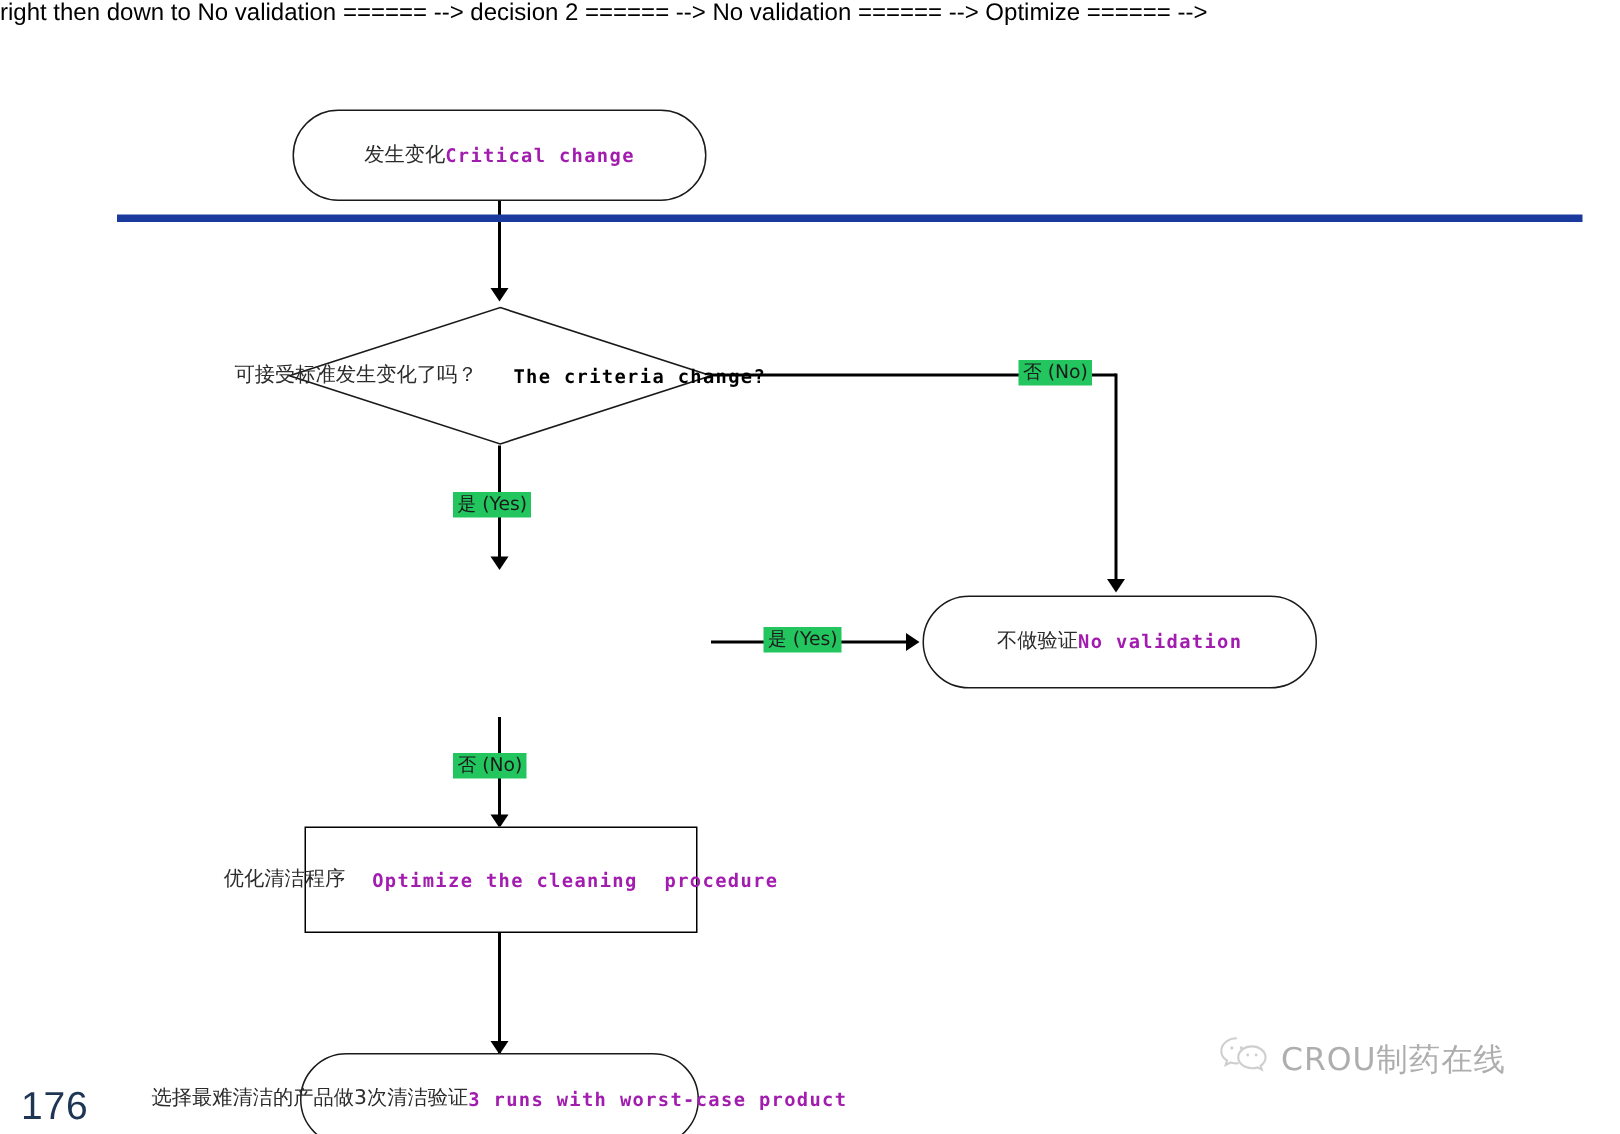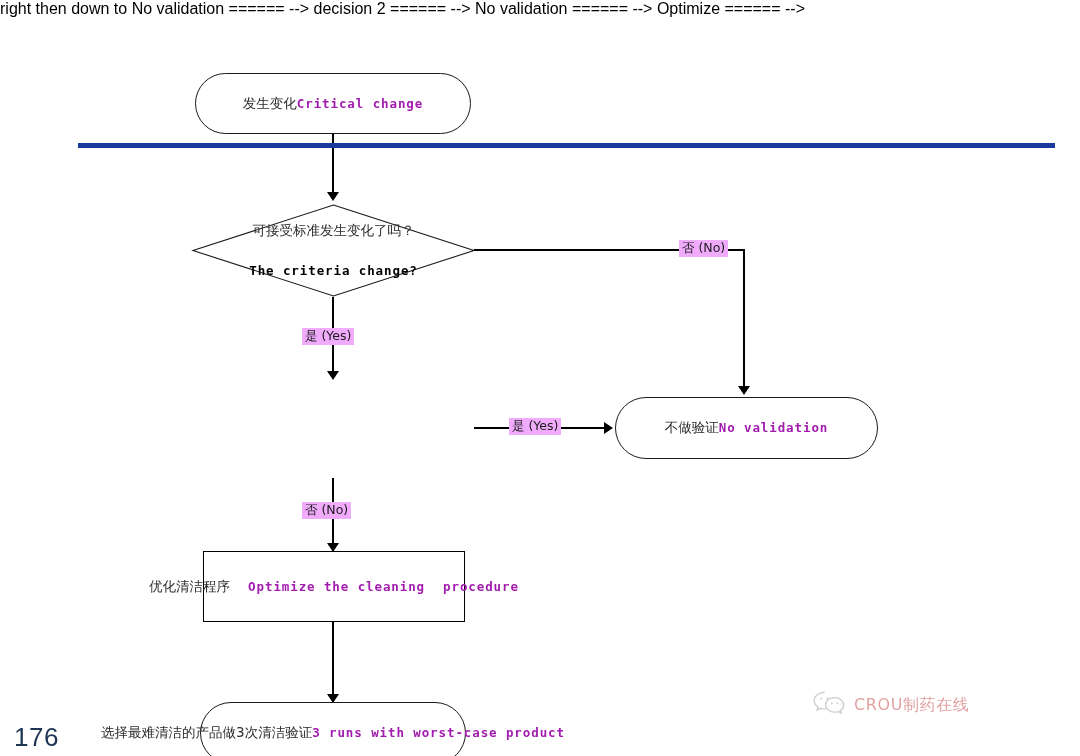--- a/index.html
+++ b/index.html
@@ -68,21 +68,21 @@
     top: 0;
     overflow: visible;
   }
   .decision .dtext {
     position: absolute;
     left: 0;
     top: 0;
     width: 100%;
     height: 100%;
     display: flex;
-    flex-direction: column;
+    flex-direction: row;
     align-items: center;
     justify-content: center;
     text-align: center;
     pointer-events: none;
     gap: 24px;
   }
   .decision .cn {
     font-family: "DejaVu Sans", sans-serif;
     font-size: 13.5px;
     line-height: 1.18;
@@ -123,21 +123,21 @@
     height: 0;
     border-top: 6px solid transparent;
     border-bottom: 6px solid transparent;
     border-left: 9px solid #000000;
     z-index: 3;
   }
 
   
   .edge-label {
     position: absolute;
-    background: #f0abfc;
+    background: #22c55e;
     padding: 0 3px;
     font-family: "DejaVu Sans", sans-serif;
     font-size: 12.5px;
     color: #1a1a1a;
     white-space: nowrap;
     z-index: 4;
   }
 
   
   #blue-rule {
@@ -158,22 +158,22 @@
     left: 812px;
     top: 690px;
     display: flex;
     align-items: center;
     gap: 8px;
     opacity: 0.42;
     z-index: 9;
   }
   #watermark .wm-text {
     font-family: "DejaVu Sans", sans-serif;
-    font-size: 16px;
-    color: #b91c1c;
+    font-size: 21px;
+    color: #404040;
     letter-spacing: 0.6px;
     white-space: nowrap;
   }
 </style>
 </head>
 <body>
 
 <div id="page">
 
   

